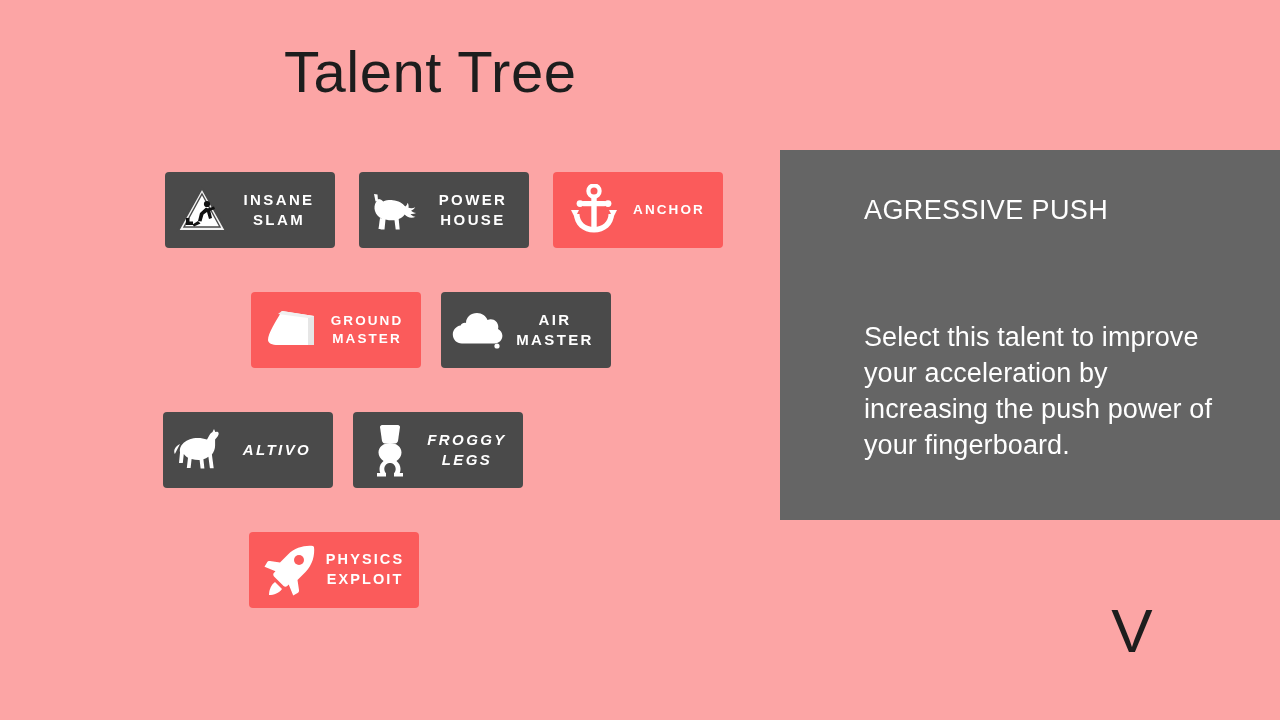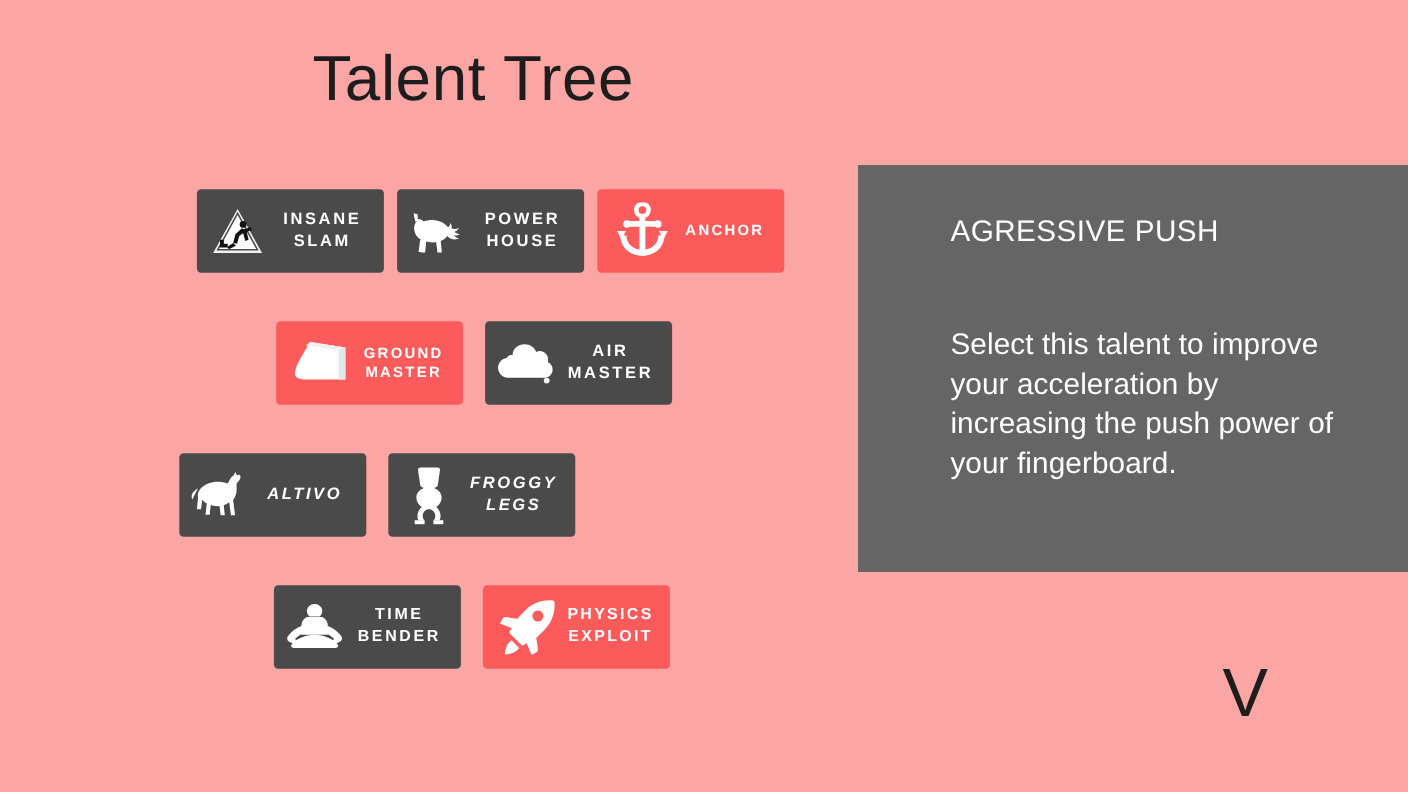--- a/index.html
+++ b/index.html
@@ -41,21 +41,21 @@
     width: 760px;
     height: 720px;
   }
 
   .talent-row {
     position: absolute;
     display: flex;
     align-items: flex-start;
   }
 
-  .talent-row.row-0 { left: 179px; top: 172px; gap: 12px; }
+  .talent-row.row-0 { left: 165px; top: 172px; gap: 24px; }
   .talent-row.row-1 { left: 251px; top: 292px; gap: 20px; }
   .talent-row.row-2 { left: 163px; top: 412px; gap: 20px; font-style: italic; }
   .talent-row.row-3 { left: 249px; top: 532px; gap: 20px; }
 
   .talent-btn {
     position: relative;
     width: 170px;
     height: 76px;
     border-radius: 4px;
     display: flex;
@@ -114,21 +114,21 @@
   #info-title {
     color: #ffffff;
     font-size: 27px;
     font-weight: 400;
     letter-spacing: 0.4px;
     line-height: 1.2;
     white-space: nowrap;
   }
 
   #info-desc {
-    margin-top: 70px;
+    margin-top: 94px;
     color: #ffffff;
     font-size: 27px;
     font-weight: 400;
     line-height: 1.33;
     letter-spacing: 0.1px;
     max-width: 360px;
   }
 
   
   #scroll-indicator {
@@ -239,33 +239,20 @@
               <path fill="#ffffff" d="M23 20 c-6.5 0 -11.5 4 -11.5 9.5 c0 3.5 2 6.5 5 8.5 c-2.5 2 -4 4.8 -4 8 c0 1.5 0.3 2.9 0.8 4.2 l5.6 0 c-1 -1.2 -1.6 -2.7 -1.6 -4.2 c0 -3.4 2.8 -6.2 6.2 -6.2 l-1 0 c3.4 0 6.2 2.8 6.2 6.2 c0 1.5 -0.6 3 -1.6 4.2 l5.6 0 c0.5 -1.3 0.8 -2.7 0.8 -4.2 c0 -3.2 -1.5 -6 -4 -8 c3 -2 5 -5 5 -8.5 c0 -5.5 -5 -9.5 -11.5 -9.5 z"></path>
               <path fill="#ffffff" d="M10 50 l9 0 l0 3.5 l-9 0 z"></path>
               <path fill="#ffffff" d="M27 50 l9 0 l0 3.5 l-9 0 z"></path>
             </svg>
           </span>
           <span class="talent-label">FROGGY
 LEGS</span>
         </div>
       </div>
       <div class="talent-row row-3">
-        <div class="talent-btn state-locked size-wide">
-          <span class="talent-icon">
-            <svg width="56" height="46" viewBox="0 0 56 46">
-              <path fill="#ffffff" d="M28 2 c-4 0 -7 3 -7 6.5 c0 2 1 3.8 2.5 5 l9 0 c1.5 -1.2 2.5 -3 2.5 -5 c0 -3.5 -3 -6.5 -7 -6.5 z"></path>
-              <path fill="#ffffff" d="M21 14 c-3 1.5 -5 4.5 -5 8 l0 8 l24 0 l0 -8 c0 -3.5 -2 -6.5 -5 -8 z"></path>
-              <path fill="#ffffff" d="M16 22 c-5 2 -9 5 -12 9 c-1.5 2 -1 4.5 1 5.5 l10 5 l2 -4 l-7 -3.5 c3 -3 7 -5.5 11 -6.5 z"></path>
-              <path fill="#ffffff" d="M40 22 c5 2 9 5 12 9 c1.5 2 1 4.5 -1 5.5 l-10 5 l-2 -4 l7 -3.5 c-3 -3 -7 -5.5 -11 -6.5 z"></path>
-              <path fill="#ffffff" d="M28 30 c-9 0 -17 4 -21 9 c-1 1.5 0 3 2 3 l38 0 c2 0 3 -1.5 2 -3 c-4 -5 -12 -9 -21 -9 z"></path>
-            </svg>
-          </span>
-          <span class="talent-label">TIME
-BENDER</span>
-        </div>
         <div class="talent-btn state-selected size-wide">
           <span class="talent-icon">
             <svg width="54" height="52" viewBox="0 0 54 52">
               <path fill="#ffffff" d="M50 2 c-8 -1 -18 1.5 -25 8.5 l-8 8 l-10 -1.5 c-1.2 -0.2 -2.4 0.3 -3 1.4 l-2.5 4.4 l11 4.5 l-1.5 1.5 c-1 1 -1 2.6 0 3.6 l9.6 9.6 c1 1 2.6 1 3.6 0 l1.5 -1.5 l4.5 11 l4.4 -2.5 c1.1 -0.6 1.6 -1.8 1.4 -3 l-1.5 -10 l8 -8 c7 -7 9.5 -17 8.5 -25 z"></path>
               <circle cx="36" cy="16" r="5" fill="#fb5b5b"></circle>
               <path fill="#ffffff" d="M12 38 c-4 3 -6 8 -6 13 c5 0 10 -2 13 -6 z"></path>
             </svg>
           </span>
           <span class="talent-label">PHYSICS
 EXPLOIT</span>

